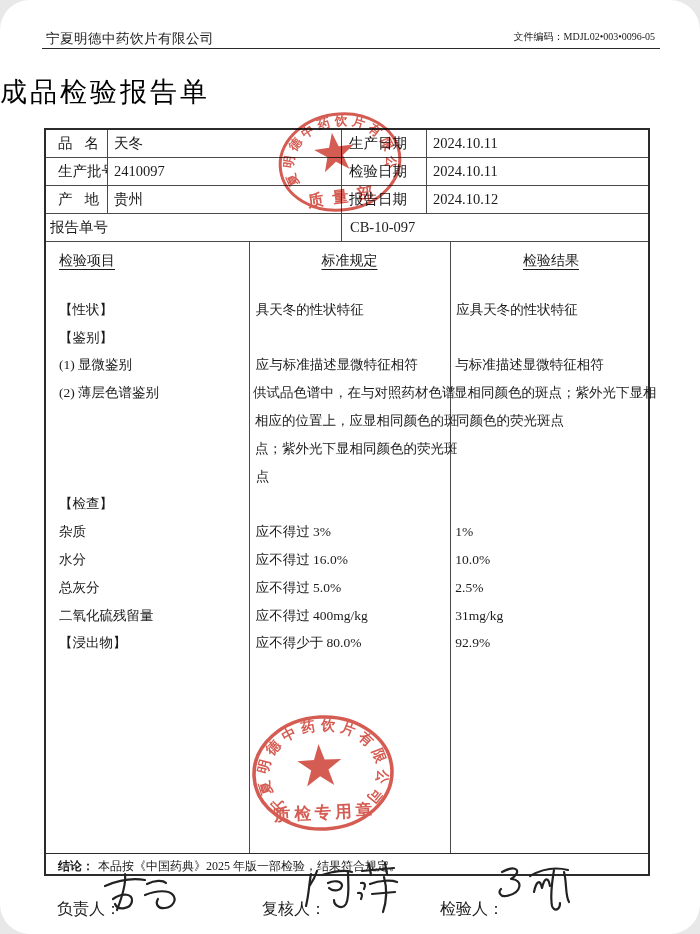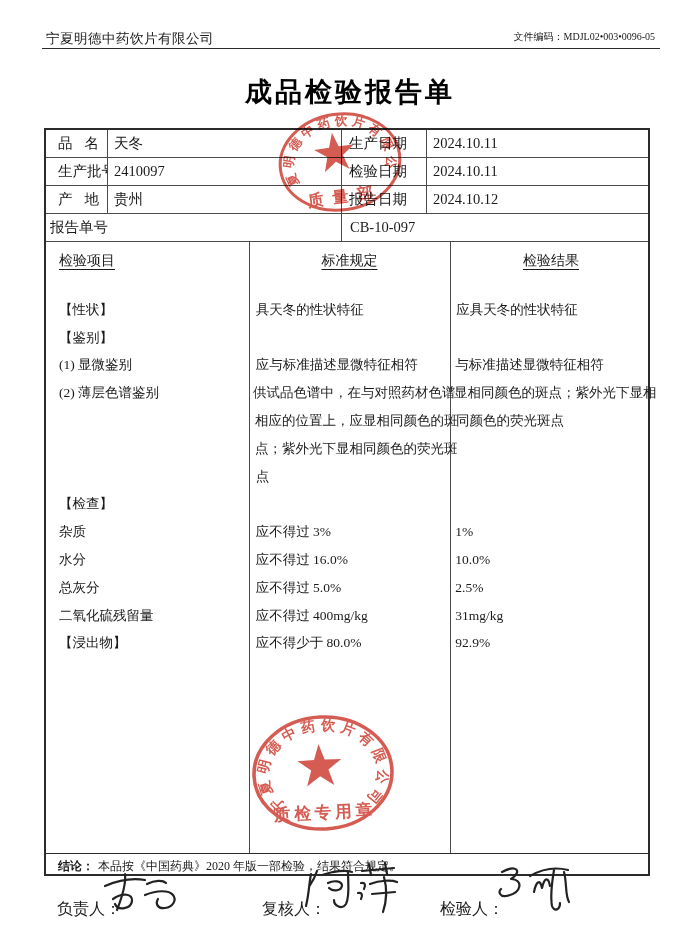--- a/index.html
+++ b/index.html
@@ -1,27 +1,27 @@
 <!DOCTYPE html>
 <html><head>
 <meta charset="utf-8">
 <style>
   html,body{margin:0;padding:0;background:#e8e8e8;}
   .page{
     position:relative;width:700px;height:934px;margin:0 auto;background:#ffffff;
-    font-family:"Liberation Serif",serif;color:#1a1a1a;overflow:hidden;
+    font-family:"Liberation Serif",serif;color:#1a1a1a;overflow:hidden;border-radius:30px;
   }
   
   .hdr-left{position:absolute;left:46px;top:30px;font-size:13.5px;letter-spacing:.5px;}
   .hdr-right{position:absolute;right:45px;top:30px;font-size:10px;}
   .hdr-rule{position:absolute;left:42px;top:48px;width:618px;border-top:1.6px solid #2a2a2a;}
   
   .title{
-    position:absolute;left:0;top:74px;width:100%;text-align:center;
-    font-family:"Liberation Sans",sans-serif;font-weight:700;font-size:27px;letter-spacing:3px;color:#000;
+    position:absolute;left:0;top:74px;width:100%;
+    font-family:"Liberation Sans",sans-serif;font-weight:400;font-size:27px;letter-spacing:3px;color:#000;
   }
   
   .report-table{
     position:absolute;left:44px;top:128px;width:606px;height:748px;
     border:2px solid #2b2b2b;box-sizing:border-box;background:transparent;
   }
   
   .irow{display:flex;height:28px;border-bottom:1px solid #4a4a4a;box-sizing:border-box;font-size:14.5px;}
   .icell{display:flex;align-items:center;box-sizing:border-box;white-space:nowrap;overflow:hidden;}
   .ic-l1{width:62px;padding:0 8px 0 12px;border-right:1px solid #4a4a4a;}
@@ -174,21 +174,21 @@
           <div class="mrow">
             <div class="mcell c0">【浸出物】</div>
             <div class="mcell c1">应不得少于 80.0%</div>
             <div class="mcell c2">92.9%</div>
           </div>
         </div>
     </div>
 
     <div class="conclusion">
       <b>结论：</b>
-      <span>本品按《中国药典》2020 年版一部检验，结果符合规定。</span>
+      <span>本品按《中国药典》2025 年版一部检验，结果符合规定。</span>
     </div>
   </div>
 
   <div class="footer-field ff0">负责人：</div>
   <div class="footer-field ff1">复核人：</div>
   <div class="footer-field ff2">检验人：</div>
 
   <svg class="sig" style="left:95px;top:868px;" width="95" height="50" viewBox="0 0 95 50">
     <path d="M30,6 C31,14 29,24 22,42"></path>
     <path d="M10,18 C24,12 38,10 50,12"></path>

